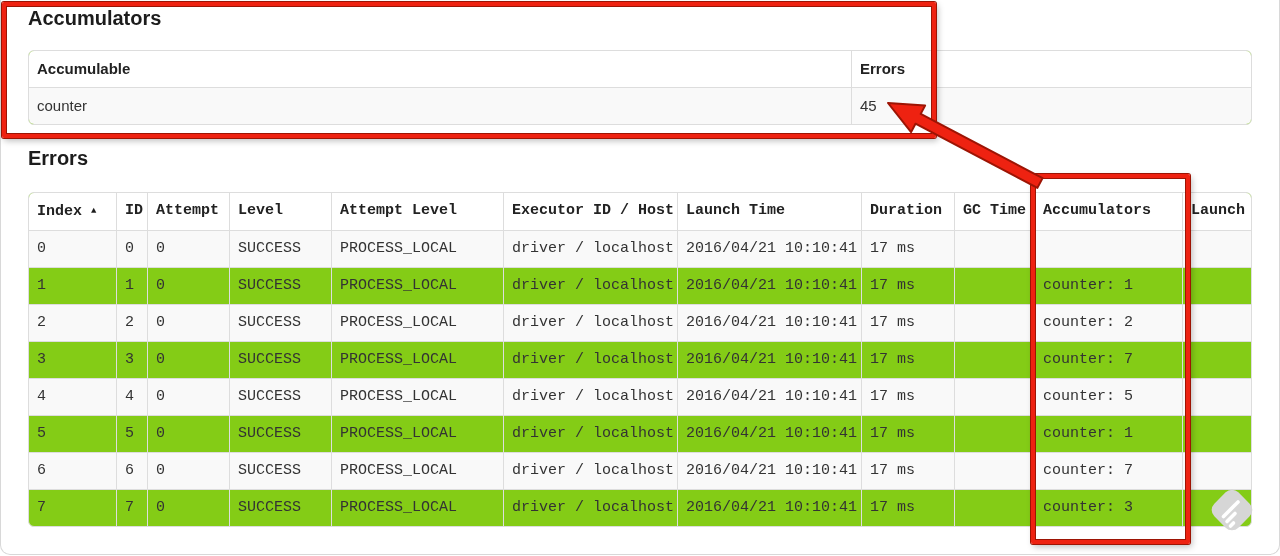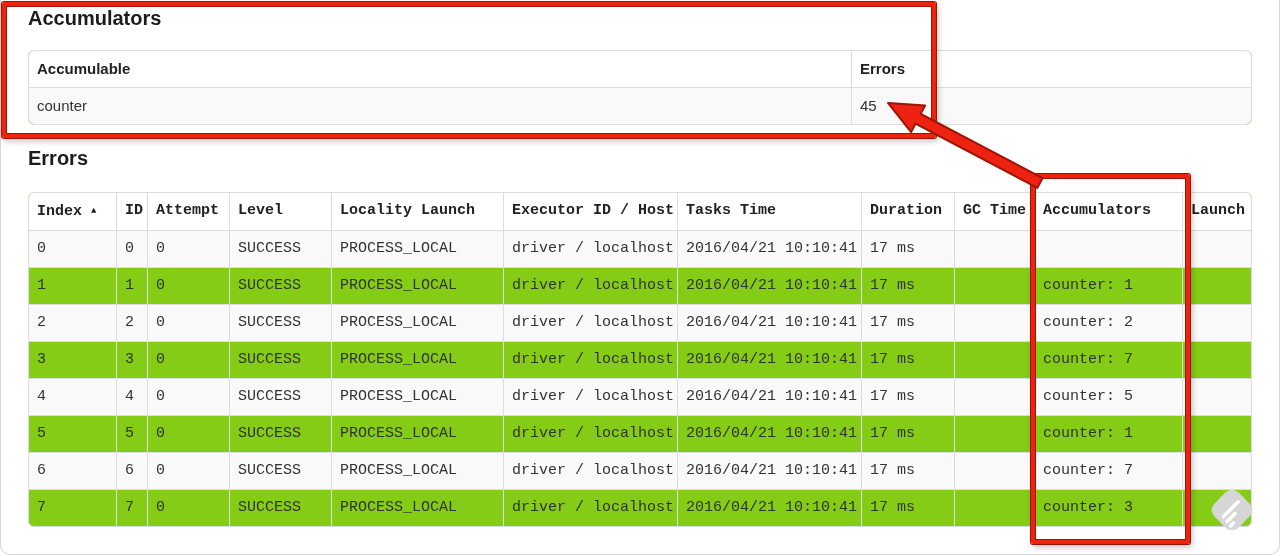--- a/index.html
+++ b/index.html
@@ -87,23 +87,23 @@
           <col style="width:80px">
         <col style="width:148px">
           <col style="width:69px">
       </colgroup>
       <thead>
         <tr>
           <th><span>Index</span><span class="sort-icon">▲</span></th>
           <th>ID</th>
           <th>Attempt</th>
           <th>Level</th>
-          <th>Locality Launch</th>
+          <th>Attempt Level</th>
           <th>Executor ID / Host</th>
-          <th>Tasks Time</th>
+          <th>Launch Time</th>
           <th>Duration</th>
           <th>GC Time</th>
           <th>Accumulators</th>
           <th>Launch</th>
         </tr>
       </thead>
       <tbody>
           <tr>
             <td>0</td>
             <td>0</td>

